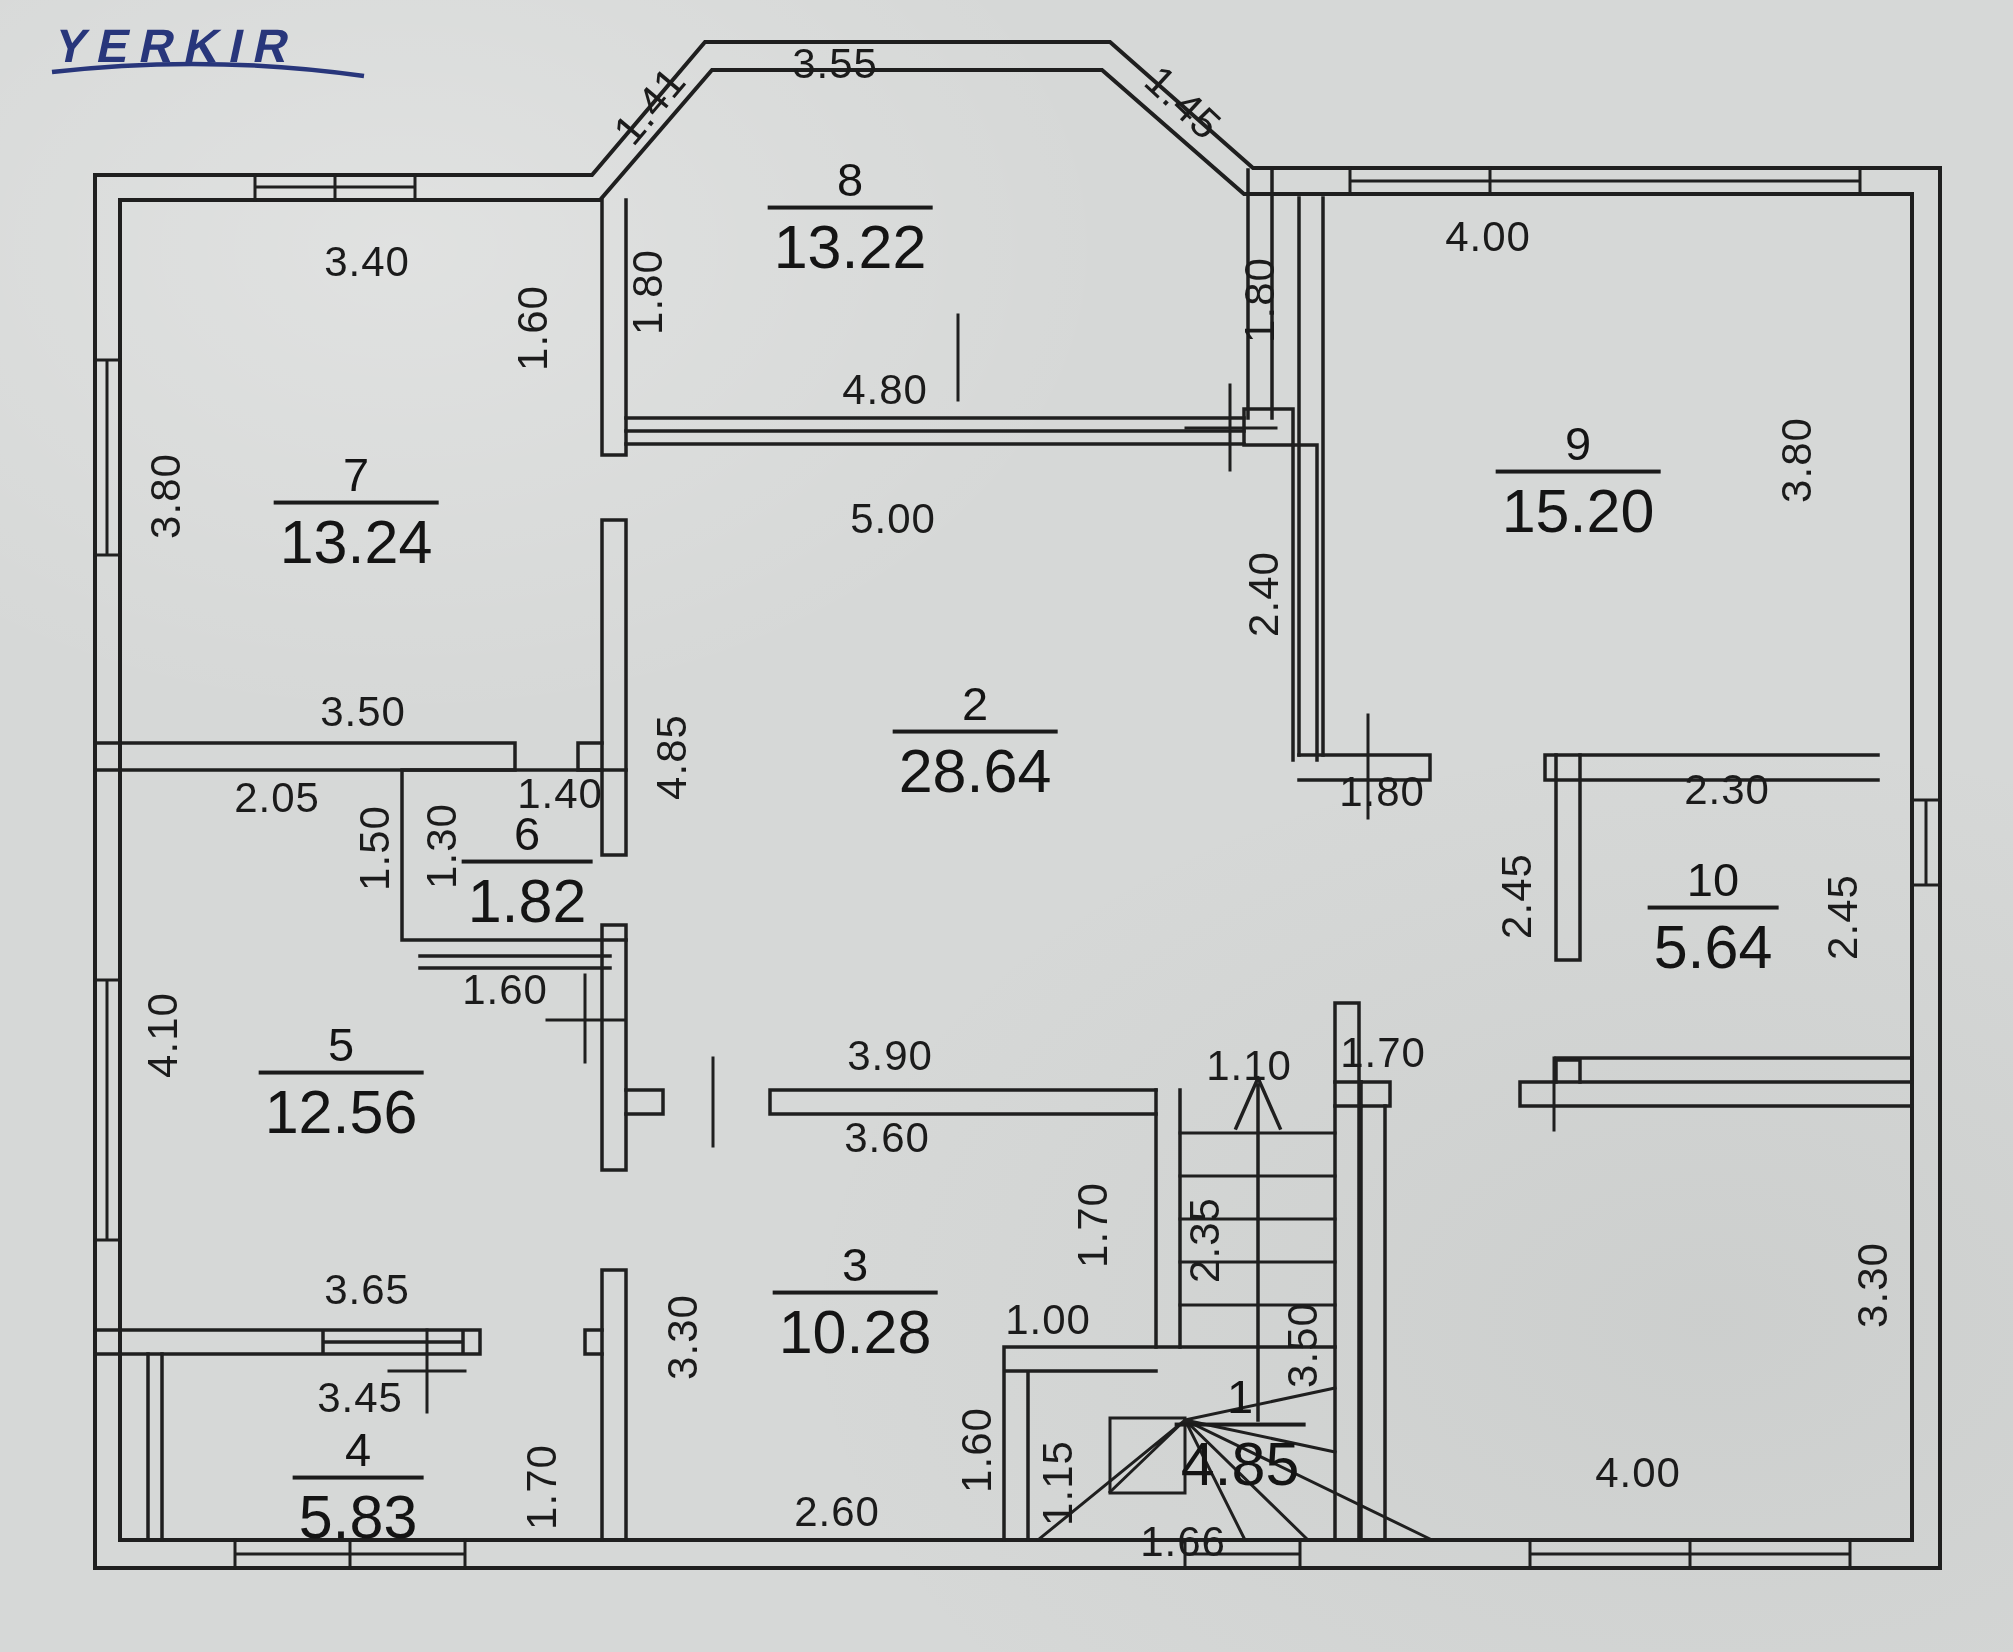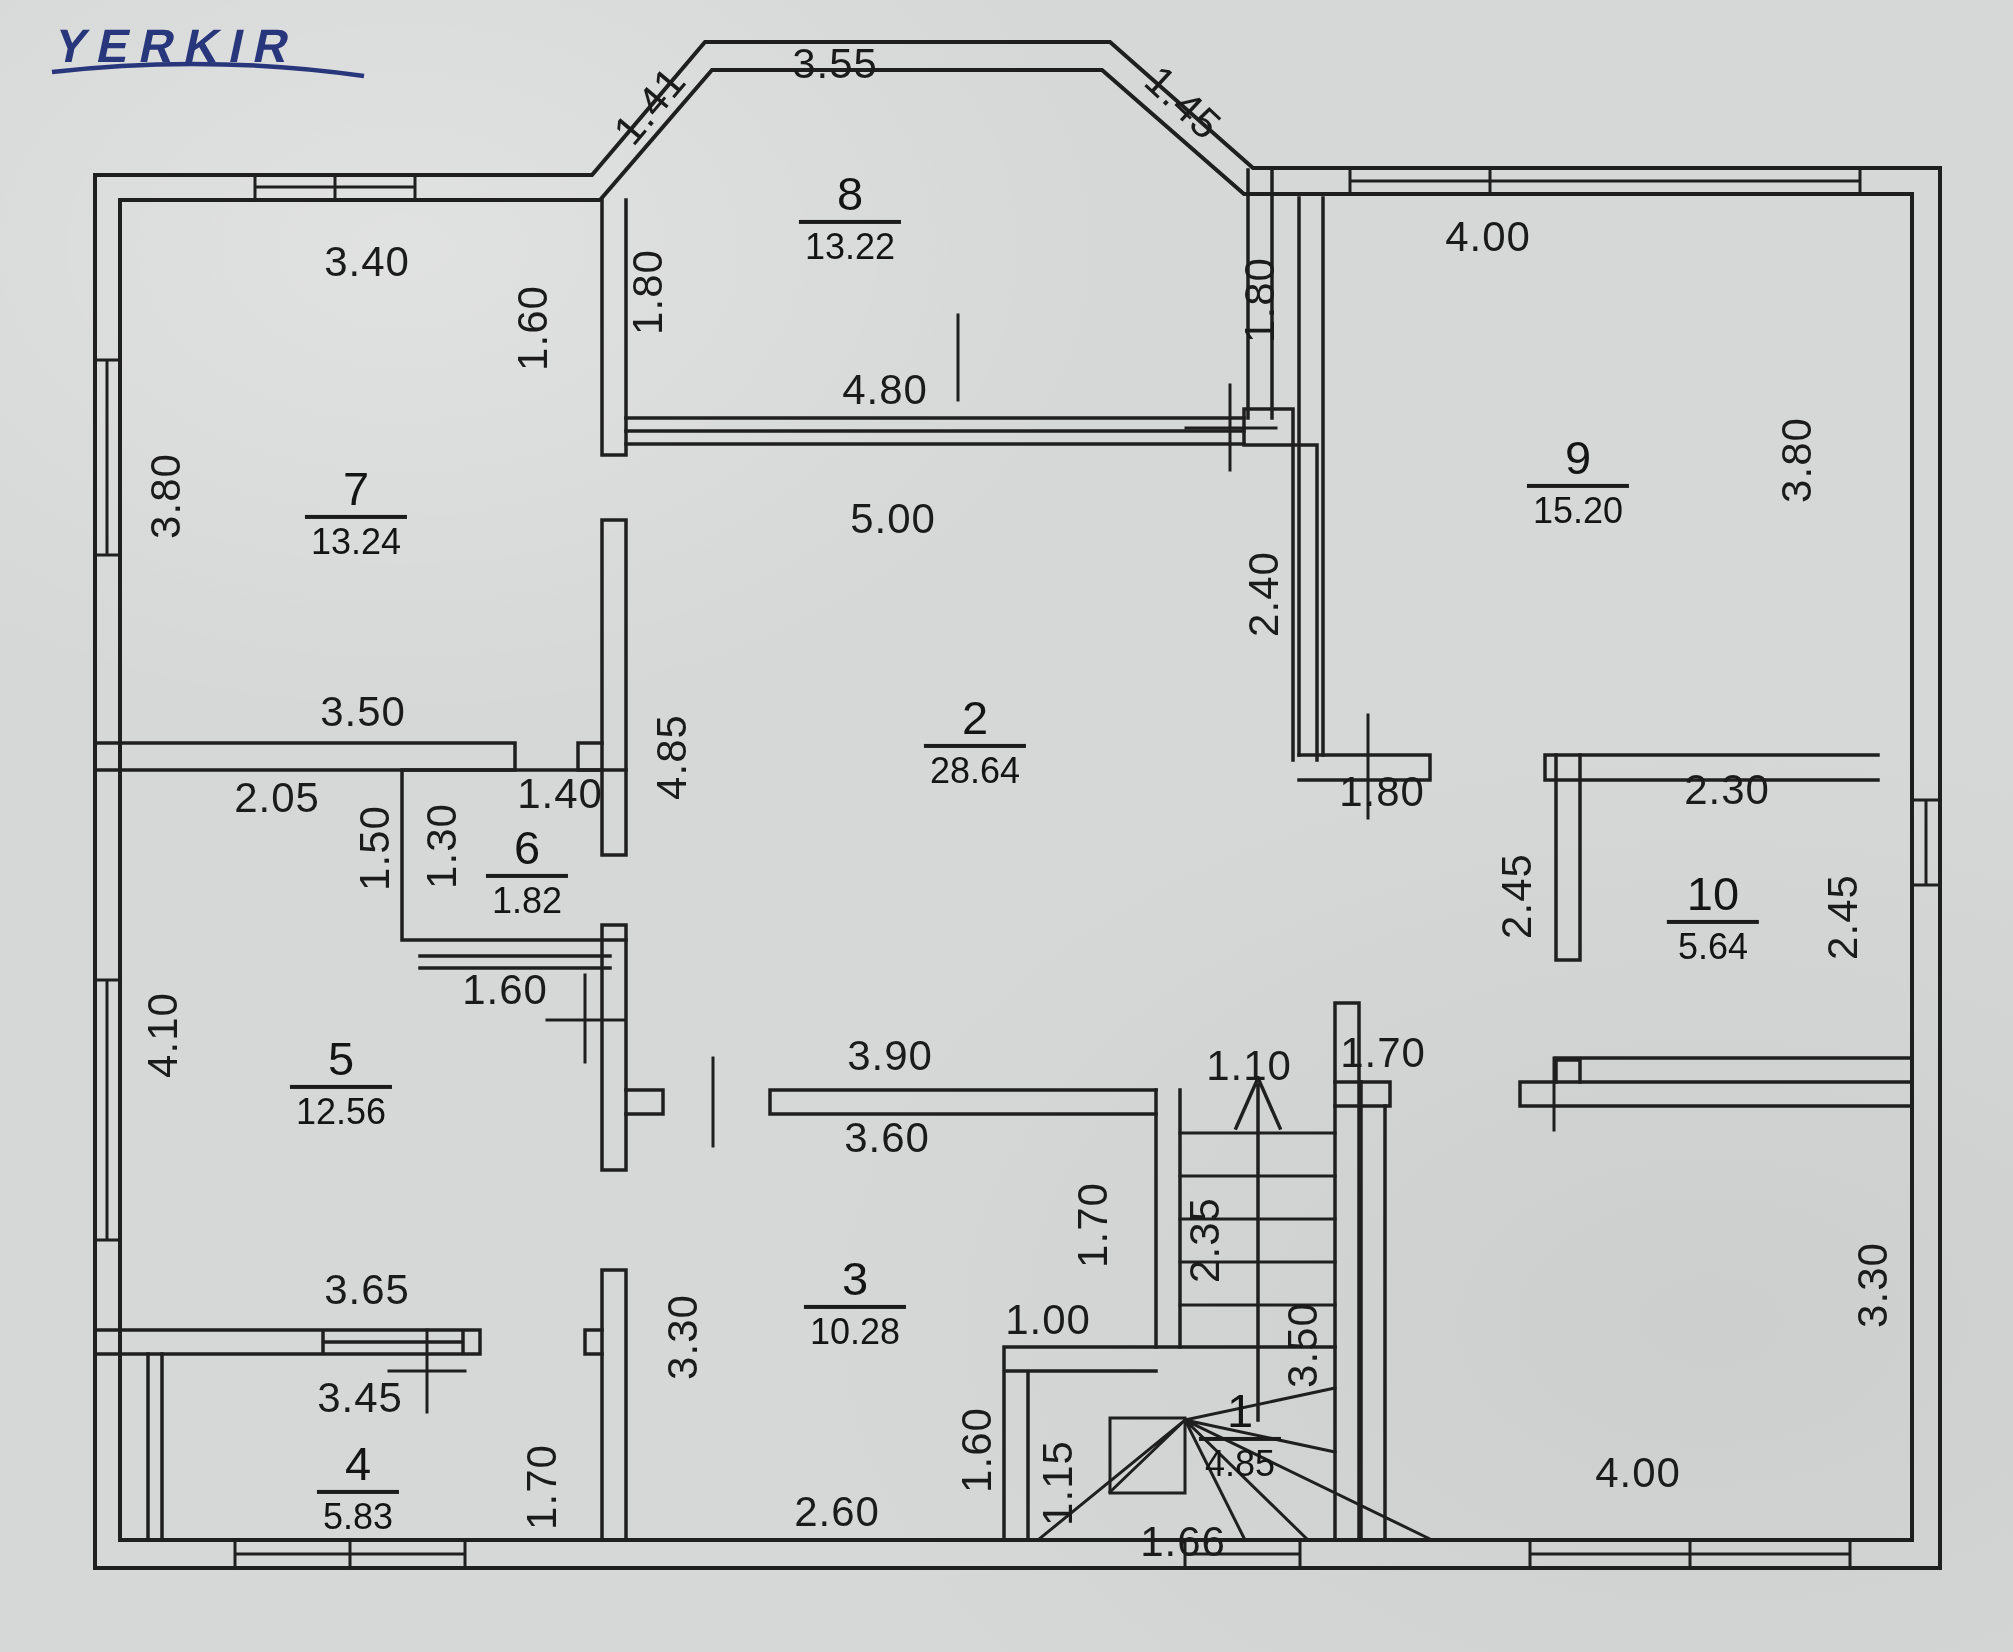--- a/index.html
+++ b/index.html
@@ -32,21 +32,21 @@
   }
   .room-num{
     font-size:47px;
     line-height:1.08;
     padding:0 20px;
     align-self:stretch;
     text-align:center;
     border-bottom:4px solid #1b1b1b;
   }
   .room-area{
-    font-size:36px;
+    font-size:61px;
     line-height:1.15;
     padding:2px 6px 0 6px;
   }
   .logo{
     position:absolute;
     left:42px;top:10px;
     width:340px;height:90px;
   }
   .logo-text{
     position:absolute;left:14px;top:8px;

